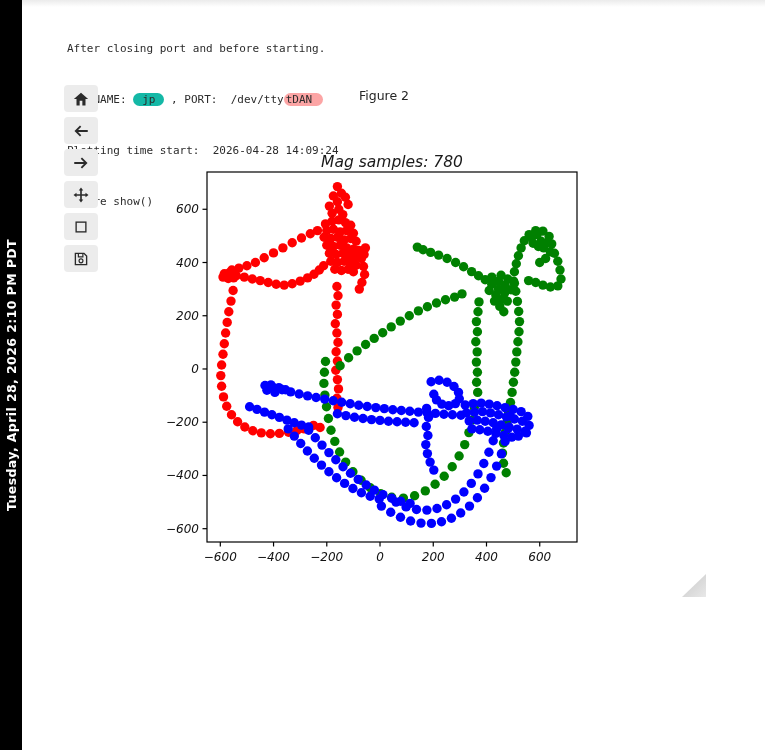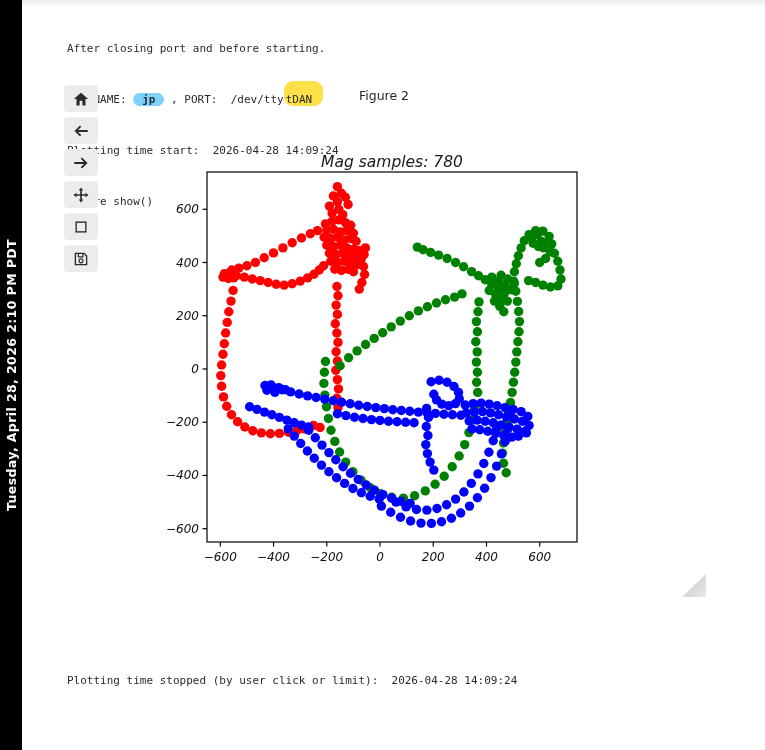--- a/index.html
+++ b/index.html
@@ -11,22 +11,22 @@
   .leftbar .vtext{writing-mode:vertical-rl;transform:rotate(180deg);
            color:#fff;font-family:"DejaVu Sans","Liberation Sans",sans-serif;
            font-weight:bold;font-size:12.5px;letter-spacing:.4px;white-space:nowrap;}
 
   .top-shade{position:absolute;left:22px;top:0;right:0;height:7px;
            background:linear-gradient(#ebebeb,#ffffff);}
 
   .console{position:absolute;left:67px;font-size:11px;line-height:17px;color:#2b2b2b;white-space:pre;}
   .console-top{top:6px;}
   .console-bottom{top:638px;}
-  .hl{background:#7dd3fc;border-radius:9px;padding:0 9px;font-weight:bold;}
-  .hl2{background:#fde047;border-radius:9px;padding:12px 11px 0 2px;}
+  .hl{background:#14b8a6;border-radius:9px;padding:0 9px;}
+  .hl2{background:#fca5a5;border-radius:9px;padding:0 11px 0 2px;}
 
   .figure-window{position:absolute;left:60px;top:84px;width:648px;height:516px;}
   .figure-title{position:absolute;left:0;right:0;top:4px;text-align:center;
            font-family:"DejaVu Sans","Liberation Sans",sans-serif;
            font-size:12.5px;color:#262626;}
 
   .toolbar{position:absolute;left:4px;top:1px;display:flex;flex-direction:column;gap:5px;}
   .tb-btn{width:34px;height:27px;background:#ececec;border:none;border-radius:4px;
            display:flex;align-items:center;justify-content:center;cursor:pointer;padding:0;}
   .tb-btn svg{display:block;}
@@ -536,15 +536,14 @@
           <line x1="102.5" y1="69.26618705035972" x2="107" y2="69.26618705035972" stroke="#000" stroke-width="1.2"></line>
           <text x="99" y="73.26618705035972" text-anchor="end">600</text>
         </g>
     </svg>
   </div>
 
   <div class="resize-handle"></div>
 </div>
 
 <div class="console console-bottom">
-  <div>Plotting time stopped (by user click or limit):  2026-04-28 14:09:24</div>
   
 </div>
 
 </body></html>

